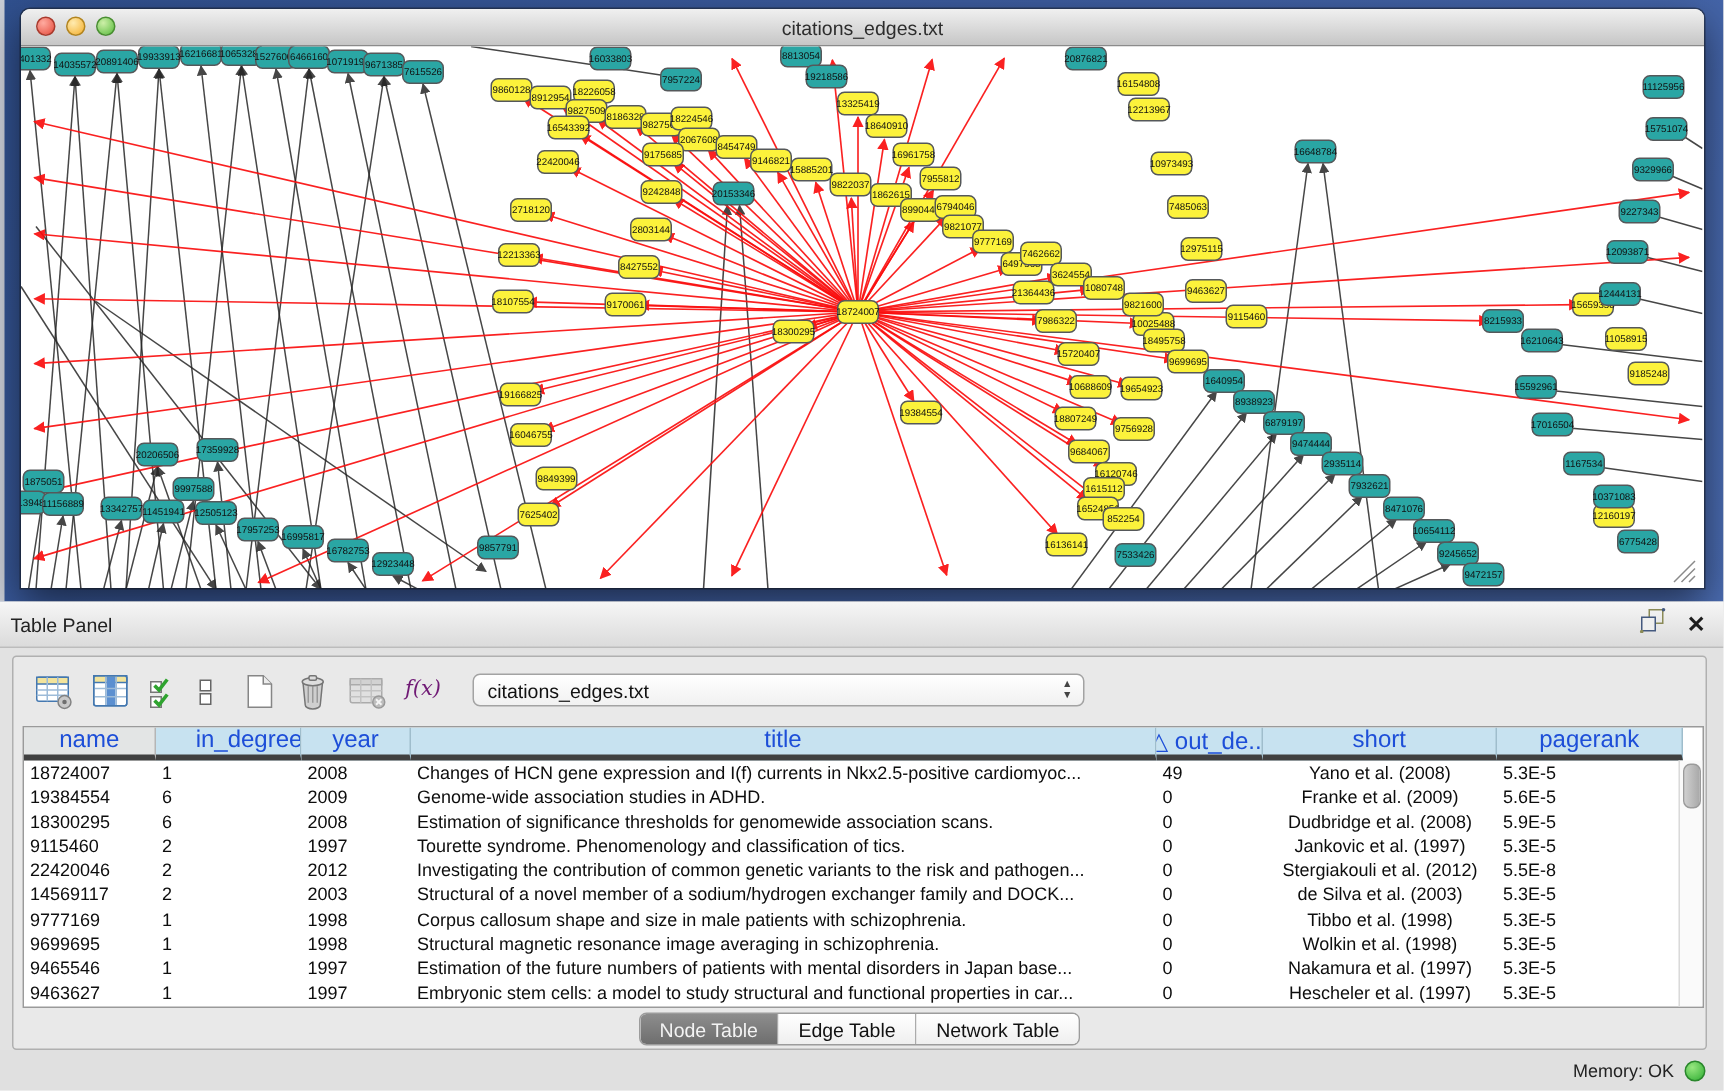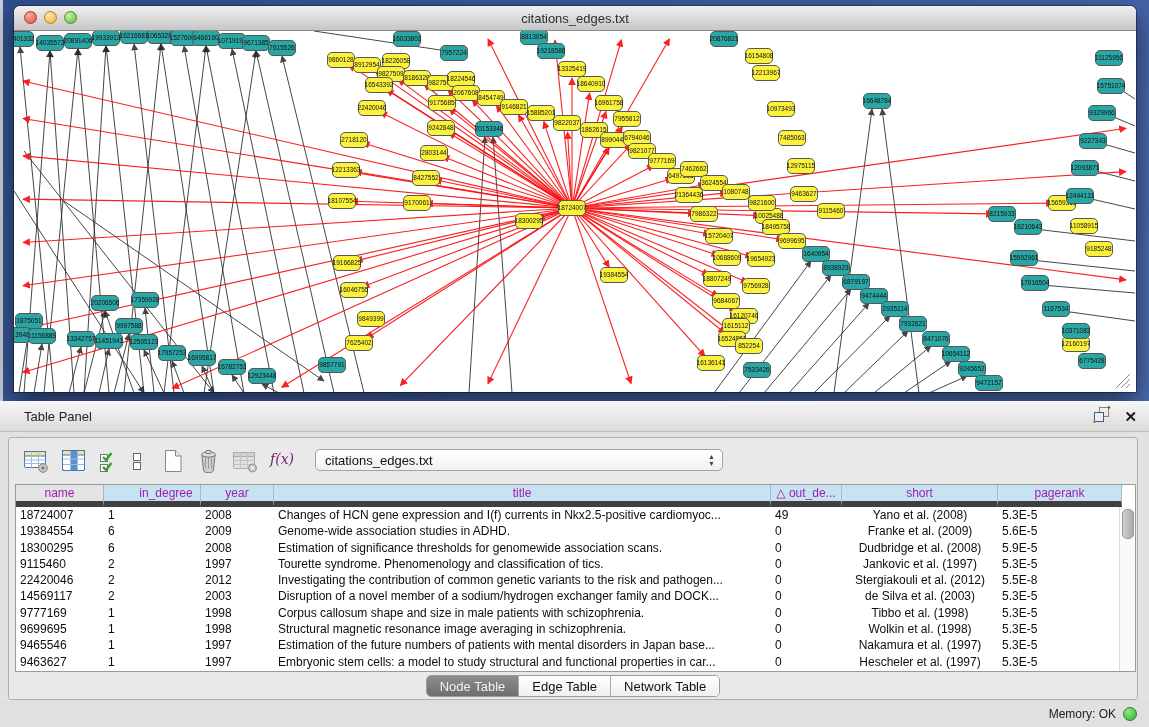--- a/index.html
+++ b/index.html
@@ -23,42 +23,42 @@
   .tl .r{background:radial-gradient(circle at 35% 30%,#FFABA0,#E44B3C);border:1px solid #A93A2D;}
   .tl .y{background:radial-gradient(circle at 35% 30%,#FFEBB0,#F3AE2B);border:1px solid #B3851F;}
   .tl .g{background:radial-gradient(circle at 35% 30%,#CDEFA8,#58BB3C);border:1px solid #498F31;}
   .title{font-size:13px;color:#2D2D2D;}
   .canvas{display:block;width:1121px;height:361px;background:#fff;}
 
   
   .tp-bar{position:absolute;left:0;top:401px;width:1149px;height:30px;
           background:linear-gradient(#F6F6F6,#DBDBDB);border-bottom:1px solid #BCBCBC;
           display:flex;align-items:center;}
-  .tp-title{margin-left:24px;font-size:13px;color:#222;}
+  .tp-title{margin-left:7px;font-size:13px;color:#222;}
   .tp-icons{position:absolute;right:12px;top:0;height:30px;display:flex;gap:13px;align-items:center;}
   .tp-close{font-size:15px;font-weight:bold;color:#1c1c1c;line-height:15px;}
 
   
   .panel{position:absolute;left:8px;top:437px;width:1130px;height:263px;box-sizing:border-box;
          background:#E9E9E9;border:1px solid #B0B0B0;border-radius:3px;}
   .toolbar{position:absolute;left:14px;top:7px;height:30px;display:flex;align-items:center;gap:11px;}
   .icon-btn{height:27px;display:flex;align-items:flex-end;}
   .fx{font-family:"DejaVu Serif",serif;font-style:italic;font-size:14px;color:#701a75;padding-bottom:3px;}
   .combo{margin-left:10px;width:375px;height:20px;background:linear-gradient(#FFF,#F1F1F1);
          border:1px solid #A3A3A3;border-radius:5px;display:flex;align-items:center;
          padding:0 22px 0 9px;font-size:13px;color:#111;position:relative;}
   .combo .arrows{position:absolute;right:7px;top:3px;display:flex;flex-direction:column;line-height:7px;
                  font-size:7px;color:#444;}
 
   
   .tbl{position:absolute;left:6px;top:46px;width:1121px;height:188px;box-sizing:border-box;
        border:1px solid #9A9A9A;background:#fff;overflow:hidden;}
   .thead{display:flex;height:22px;}
-  .th{box-sizing:border-box;font-size:12px;color:#a21caf;display:flex;align-items:center;justify-content:center;
-      background:#C7E2F0;border-right:1px solid #9FBDCC;border-bottom:6px solid #404040;overflow:hidden;white-space:nowrap;}
+  .th{box-sizing:border-box;font-size:16px;color:#1d4ed8;display:flex;align-items:center;justify-content:center;
+      background:#C7E2F0;border-right:1px solid #9FBDCC;border-bottom:4px solid #404040;overflow:hidden;white-space:nowrap;}
   .th.first{background:#E3E5E5;border-right:1px solid #B5B5B5;}
   .tr{display:flex;height:16.3px;}
   .td{box-sizing:border-box;font-size:12px;line-height:16px;color:#0d0d0d;padding:0 4px;
       white-space:nowrap;overflow:hidden;text-overflow:ellipsis;}
   .vscroll{position:absolute;right:0;top:22px;width:15px;height:164px;background:#FAFAFA;border-left:1px solid #DADADA;}
   .thumb{position:absolute;top:2px;left:2px;width:10px;height:28px;border-radius:5px;
          background:linear-gradient(90deg,#CFCFCF,#A9A9A9);border:1px solid #9B9B9B;}
 
   
   .tabsbar{position:absolute;left:0;top:237px;width:100%;display:flex;justify-content:center;}
@@ -871,21 +871,21 @@
           <div class="td" style="width: 73px; text-align: left;">2012</div>
           <div class="td" style="width: 497px; text-align: left;">Investigating the contribution of common genetic variants to the risk and pathogen...</div>
           <div class="td" style="width: 71px; text-align: left;">0</div>
           <div class="td" style="width: 156px; text-align: center;">Stergiakouli et al. (2012)</div>
           <div class="td" style="width: 124px; text-align: left;">5.5E-8</div>
         </div>
         <div class="tr">
           <div class="td" style="width: 88px; text-align: left;">14569117</div>
           <div class="td" style="width: 97px; text-align: left;">2</div>
           <div class="td" style="width: 73px; text-align: left;">2003</div>
-          <div class="td" style="width: 497px; text-align: left;">Disruption of a novel member of a sodium/hydrogen exchanger family and DOCK...</div>
+          <div class="td" style="width: 497px; text-align: left;">Structural of a novel member of a sodium/hydrogen exchanger family and DOCK...</div>
           <div class="td" style="width: 71px; text-align: left;">0</div>
           <div class="td" style="width: 156px; text-align: center;">de Silva et al. (2003)</div>
           <div class="td" style="width: 124px; text-align: left;">5.3E-5</div>
         </div>
         <div class="tr">
           <div class="td" style="width: 88px; text-align: left;">9777169</div>
           <div class="td" style="width: 97px; text-align: left;">1</div>
           <div class="td" style="width: 73px; text-align: left;">1998</div>
           <div class="td" style="width: 497px; text-align: left;">Corpus callosum shape and size in male patients with schizophrenia.</div>
           <div class="td" style="width: 71px; text-align: left;">0</div>

